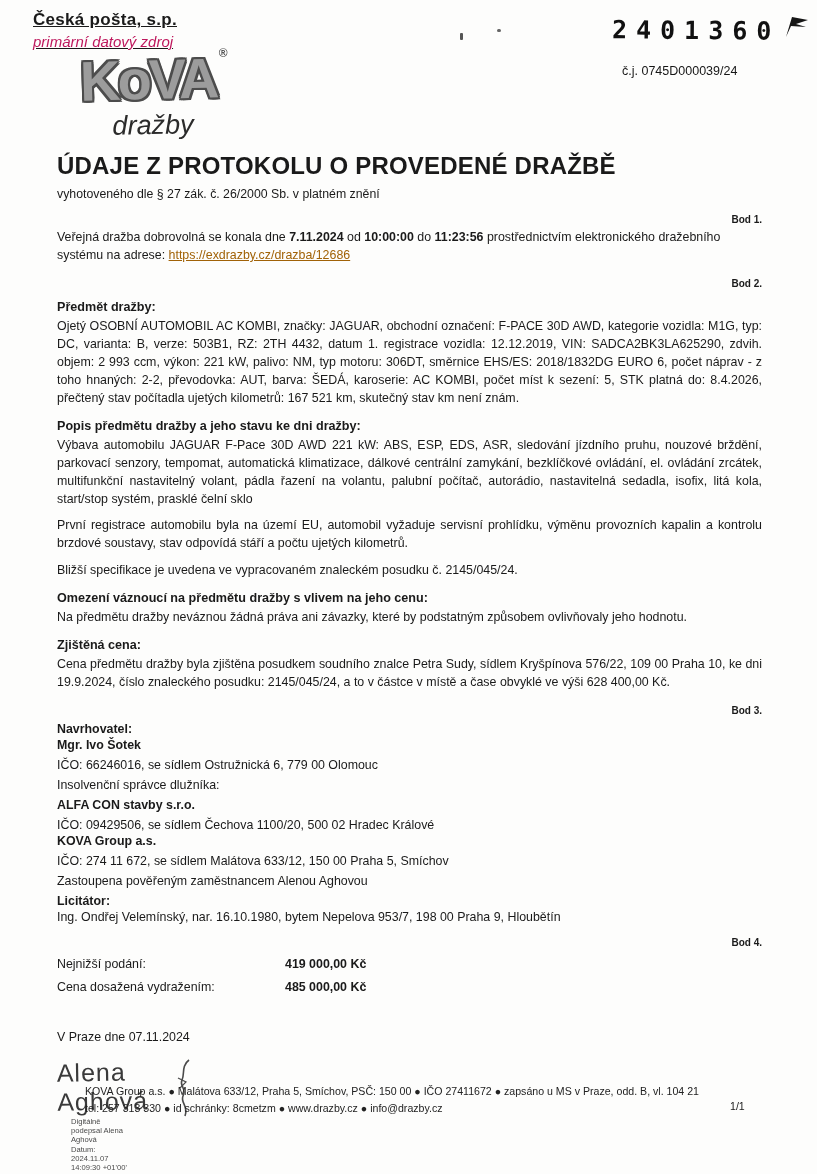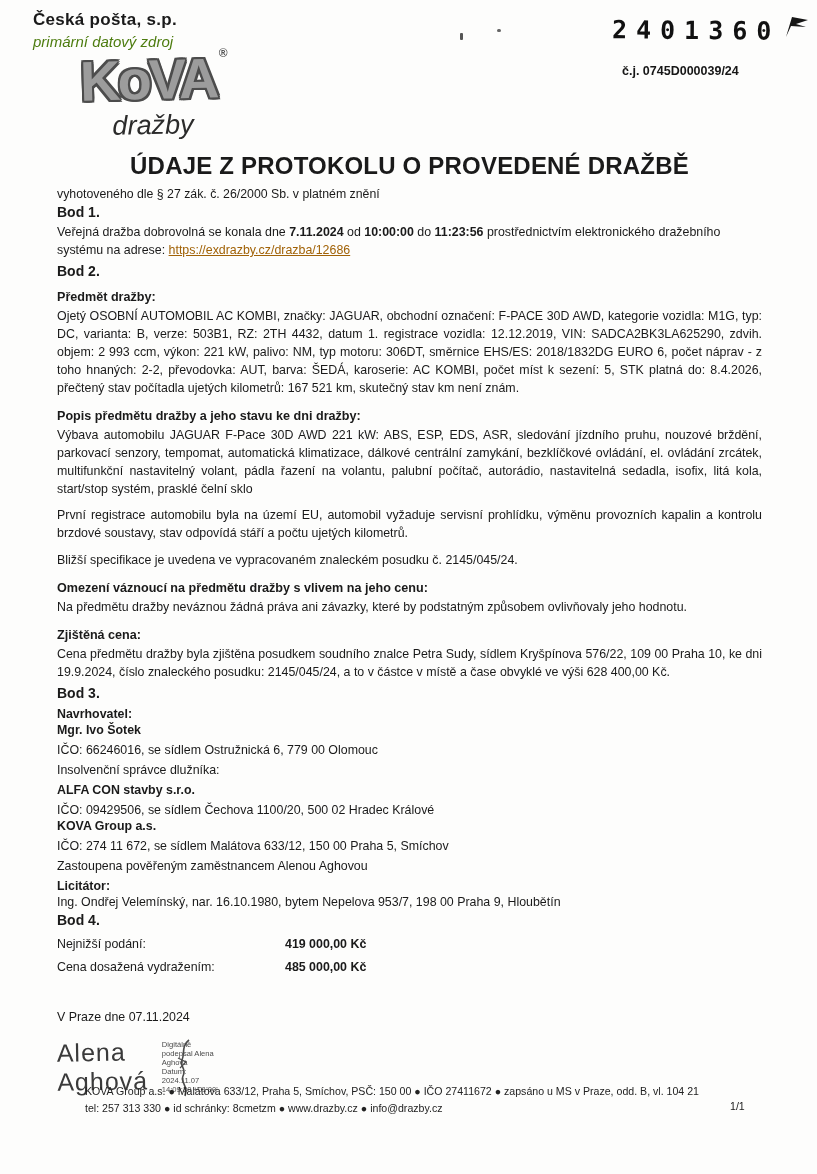--- a/index.html
+++ b/index.html
@@ -6,63 +6,63 @@
   .page{
     position:relative;
     width:817px;height:1174px;
     margin:0 auto;
     background:#fdfdfc;
     font-family:"Liberation Sans",sans-serif;
     color:#1a1a1a;
     overflow:hidden;
   }
   
-  .postal{position:absolute;left:33px;top:10px;}
+  .postal{position:absolute;left:33px;top:10px;text-decoration:underline;}
   .postal-name{font-size:17px;font-weight:bold;letter-spacing:.3px;}
-  .postal-sub{font-size:15px;font-style:italic;margin-top:3px;color:#4d7c0f;}
+  .postal-sub{font-size:15px;font-style:italic;margin-top:3px;color:#be185d;}
   .logo-block{position:absolute;left:58px;top:52px;width:190px;text-align:center;}
   .logo-word{
     font-size:56px;font-weight:900;letter-spacing:-3px;
     color:#9c9c9c;line-height:1;
     text-shadow:-2px -2px 0 #4c4c4c,2px -2px 0 #4c4c4c,-2px 2px 0 #4c4c4c,2px 2px 0 #4c4c4c,0 2px 0 #4c4c4c,2px 0 0 #4c4c4c,0 -2px 0 #4c4c4c,-2px 0 0 #4c4c4c;
     transform:rotate(-1.5deg);
     display:inline-block;
   }
   .logo-reg{font-size:12px;font-weight:bold;color:#555;vertical-align:top;position:relative;top:-6px;left:2px;text-shadow:none;}
   .logo-sub{font-size:27px;font-style:italic;color:#2b2b2b;margin-top:2px;transform:rotate(-1deg);}
   .stamp{position:absolute;left:612px;top:16px;display:flex;align-items:center;}
   .stamp-num{
     font-family:"DejaVu Sans Mono",monospace;
     font-size:25px;font-weight:bold;letter-spacing:9px;color:#111;
     transform:rotate(.5deg);
   }
   .flag-icon{margin-left:2px;position:relative;top:-2px;}
-  .ref-line{position:absolute;left:622px;top:64px;font-size:12.5px;font-weight:bold;color:#161616;}
+  .ref-line{position:absolute;left:622px;top:64px;font-size:12.5px;font-weight:normal;color:#161616;}
   .noise-a{position:absolute;left:460px;top:33px;width:3px;height:7px;background:#555;border-radius:1px;}
   .noise-b{position:absolute;left:497px;top:29px;width:4px;height:3px;background:#666;border-radius:2px;}
   
   .content{position:absolute;left:57px;right:55px;top:152px;}
-  .doc-title{text-align:center;font-size:24px;font-weight:bold;letter-spacing:.2px;}
+  .doc-title{text-align:left;font-size:24px;font-weight:bold;letter-spacing:.2px;}
   .doc-subtitle{text-align:left;font-size:12.3px;margin-top:7px;}
-  .bod-heading{text-align:left;font-size:14px;font-weight:bold;margin-top:3px;}
+  .bod-heading{text-align:right;font-size:10px;font-weight:bold;margin-top:13px;}
   p.body-text{font-size:12.4px;line-height:1.45;margin:4px 0 0 0;}
   .just{text-align:justify;}
   .sec-heading{font-size:12.6px;font-weight:bold;margin-top:11px;}
   .url-link{color:#a16207;text-decoration:underline;}
   .b{font-weight:bold;margin-top:8px;}
   .line{font-size:12.4px;margin-top:6px;}
   .line.gap{}
   
   .row4{display:flex;font-size:12.4px;margin-top:9px;}
   .row4 .lbl{width:228px;}
   .row4 .val{font-weight:bold;}
   .place-date{font-size:12.4px;margin-top:36px;}
   
   .sig-block{margin-top:14px;width:260px;position:relative;}
-  .sig-inner{display:flex;align-items:flex-start;}
+  .sig-inner{display:flex;align-items:flex-start;flex-direction:column;}
   .sig-name{font-size:25px;color:#3a3a3a;line-height:1.15;transform:rotate(-1deg);letter-spacing:1px;}
   .sig-details{font-size:7.6px;color:#4a4a4a;line-height:1.2;white-space:pre-line;margin-left:14px;margin-top:2px;}
   .sig-scribble{position:absolute;left:118px;top:0px;}
   
   .footer{position:absolute;left:85px;top:1083px;right:57px;font-size:10.6px;color:#222;line-height:1.6;}
   .page-num{position:absolute;left:730px;top:1100px;font-size:10.6px;}
 </style>
 </head>
 <body>
 

